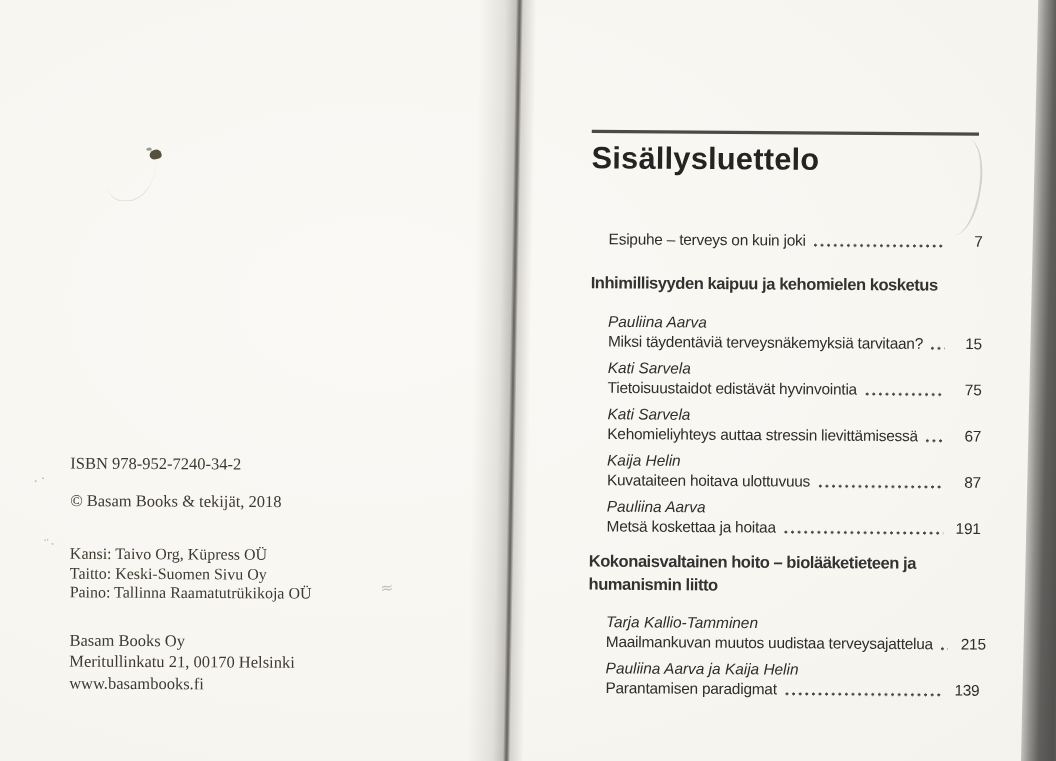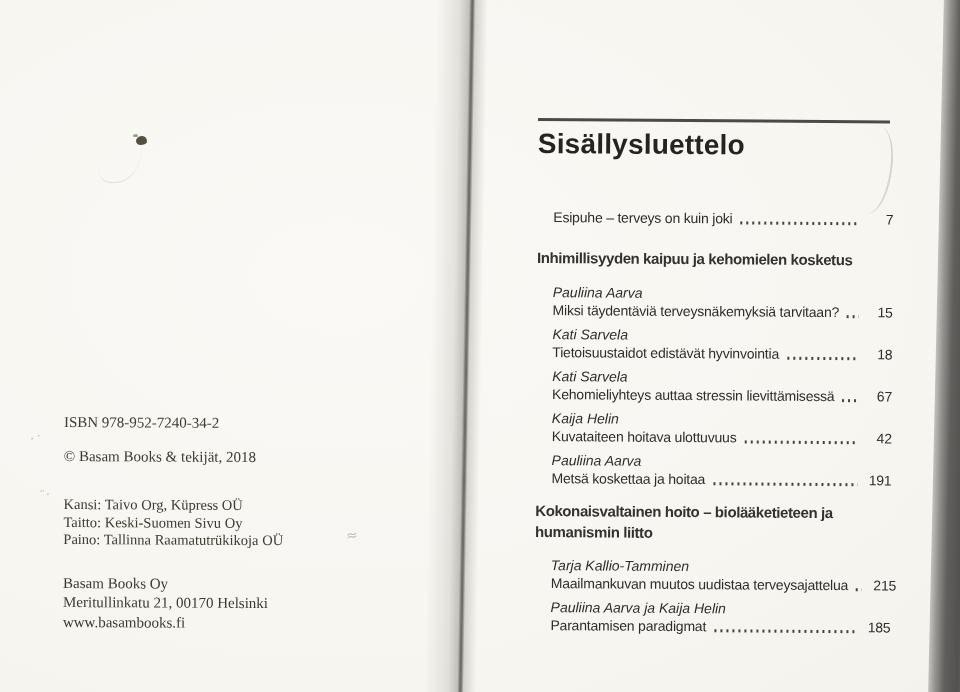--- a/index.html
+++ b/index.html
@@ -136,39 +136,39 @@
           <span class="leader"></span>
           <span class="pnum">15</span>
         </div>
       </div>
 
       <div class="pair">
         <div class="author">Kati Sarvela</div>
         <div class="row">
           <span class="etitle">Tietoisuustaidot edistävät hyvinvointia</span>
           <span class="leader"></span>
-          <span class="pnum">18</span>
+          <span class="pnum">75</span>
         </div>
       </div>
 
       <div class="pair">
         <div class="author">Kati Sarvela</div>
         <div class="row">
           <span class="etitle">Kehomieliyhteys auttaa stressin lievittämisessä</span>
           <span class="leader"></span>
           <span class="pnum">67</span>
         </div>
       </div>
 
       <div class="pair">
         <div class="author">Kaija Helin</div>
         <div class="row">
           <span class="etitle">Kuvataiteen hoitava ulottuvuus</span>
           <span class="leader"></span>
-          <span class="pnum">42</span>
+          <span class="pnum">87</span>
         </div>
       </div>
 
       <div class="pair">
         <div class="author">Pauliina Aarva</div>
         <div class="row">
           <span class="etitle">Metsä koskettaa ja hoitaa</span>
           <span class="leader"></span>
           <span class="pnum">191</span>
         </div>
@@ -187,20 +187,20 @@
           <span class="leader"></span>
           <span class="pnum">215</span>
         </div>
       </div>
 
       <div class="pair">
         <div class="author">Pauliina Aarva ja Kaija Helin</div>
         <div class="row">
           <span class="etitle">Parantamisen paradigmat</span>
           <span class="leader"></span>
-          <span class="pnum">185</span>
+          <span class="pnum">139</span>
         </div>
       </div>
 
     </div>
   </div>
 
 </div>
 
 </body></html>

